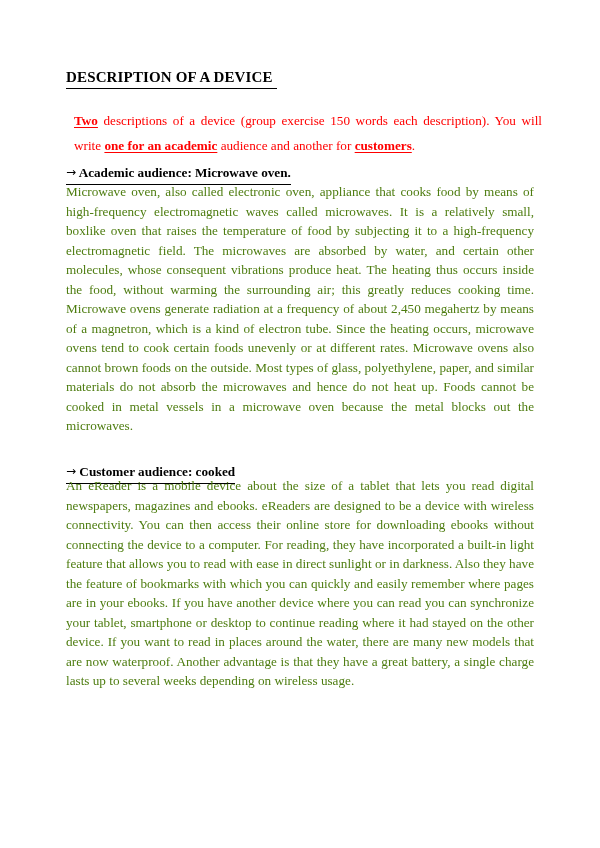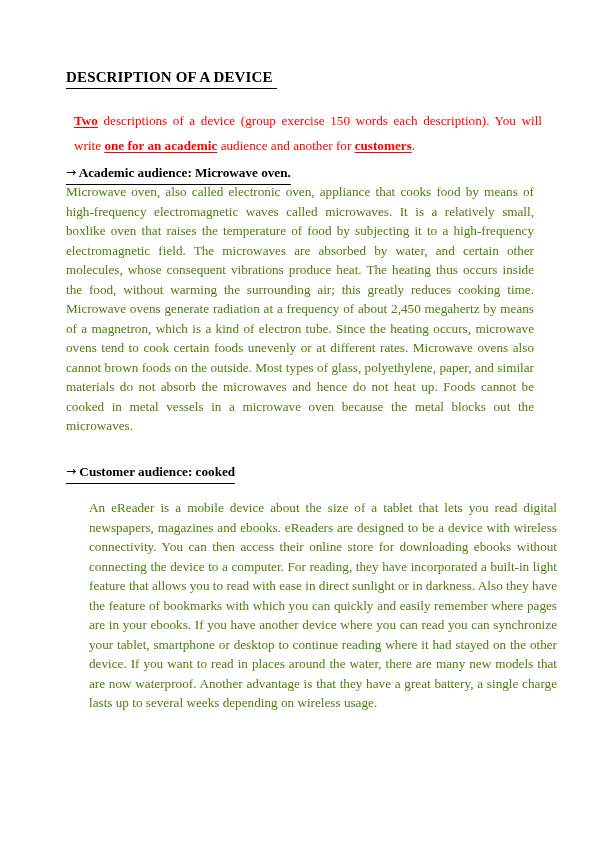--- a/index.html
+++ b/index.html
@@ -104,21 +104,21 @@
     font-size: 13.2px;
     line-height: 19.5px;
     text-align: justify;
     text-justify: inter-word;
     color: #4d7c0f;
   }
 
   #head-academic { top: 163px; }
   #par-academic  { top: 182px; }
   #head-customer { top: 462px; }
-  #par-customer  { top: 498px; margin-left: 23px; }
+  #par-customer  { top: 476px; }
 </style>
 </head>
 <body>
 
 <div class="page">
   <div class="content">
 
     <h1 class="doc-title"><span class="u">DESCRIPTION OF A DEVICE </span></h1>
 
     <p class="intro"><span class="bu">Two</span><span> descriptions of a device (group exercise 150 words each description). You will write </span><span class="bu">one for an academic</span><span> audience and another for </span><span class="bu">customers</span><span>.</span></p>

